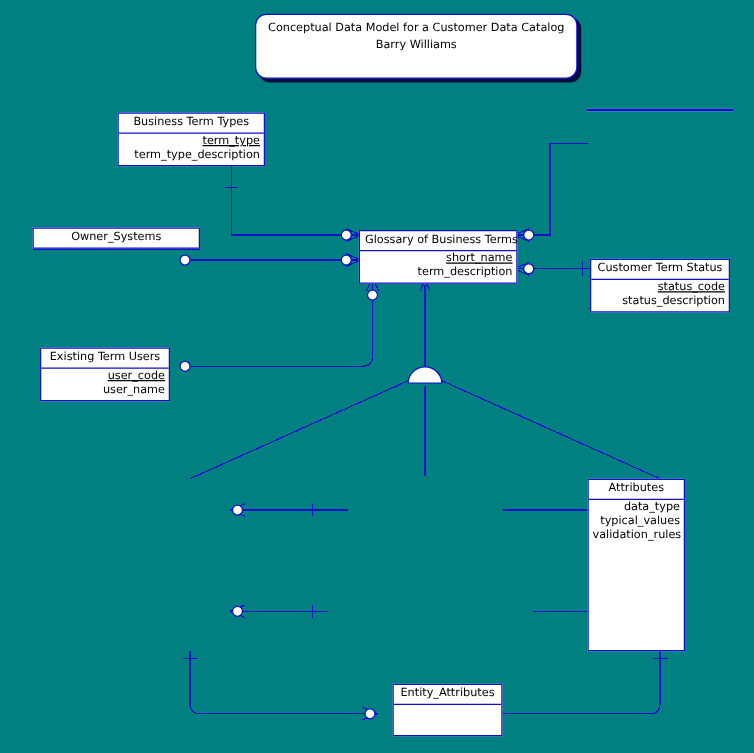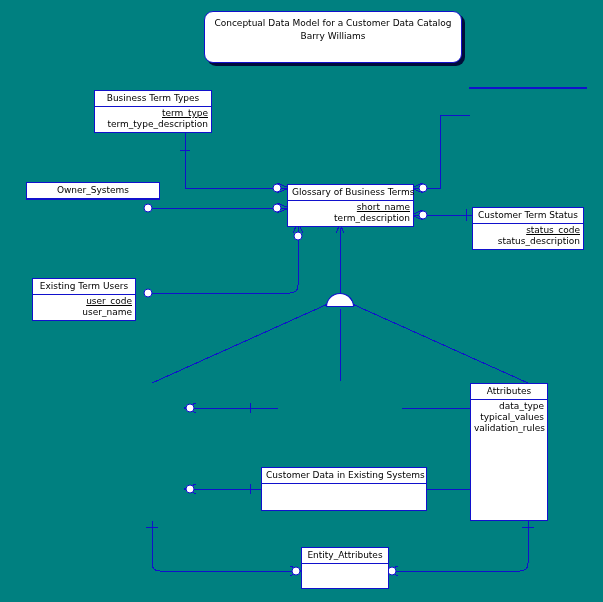--- a/index.html
+++ b/index.html
@@ -229,23 +229,19 @@
 
   <div class="ent" style="left:470px; top:383px; width:78px; height:138px;">
     <div class="hdr">Attributes</div>
     <div class="body">
       <div class="attr">data_type</div>
       <div class="attr">typical_values</div>
       <div class="attr">validation_rules</div>
     </div>
   </div>
 
-  <div class="ent" style="left:261px; top:467px; width:166px; height:44px;">
-    <div class="hdr">Customer Data in Existing Systems</div>
-    <div class="body empty"></div>
-  </div>
-
-  <div class="ent" style="left:301px; top:547px; width:88px; height:42px;">
+
+  <div class="ent" style="left:314px; top:547px; width:88px; height:42px;">
     <div class="hdr">Entity_Attributes</div>
     <div class="body empty"></div>
   </div>
 
 </div>
 
 </body></html>

